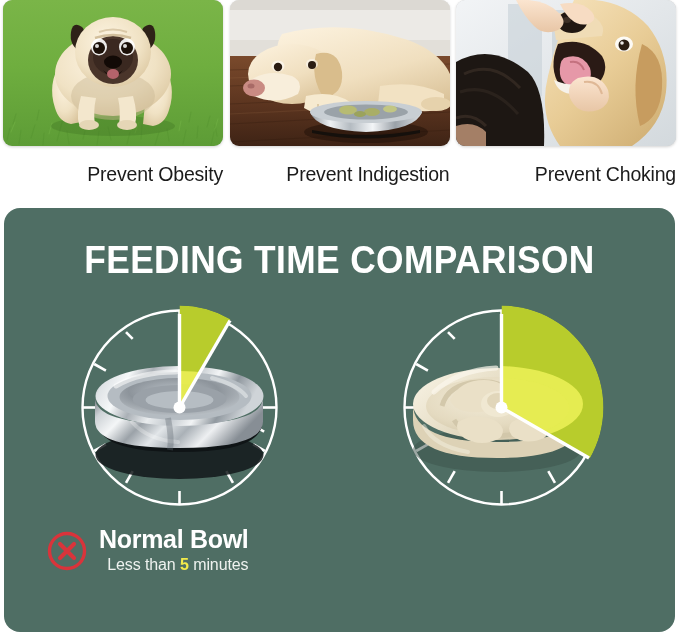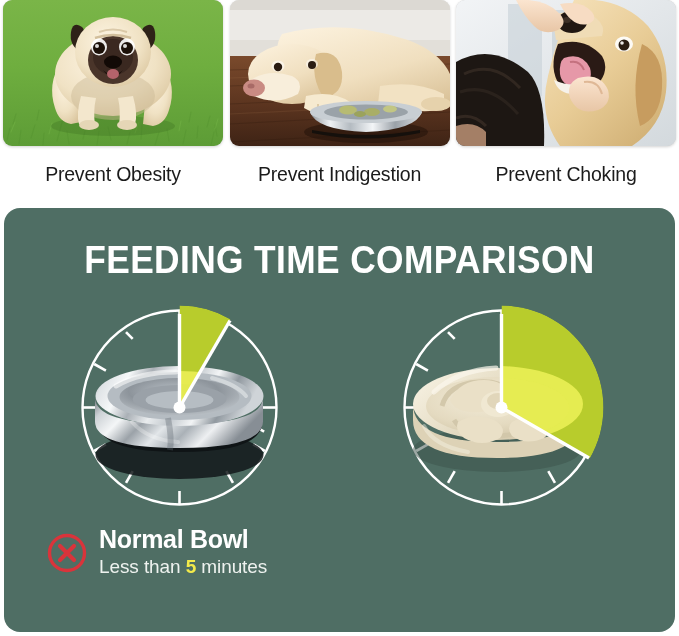--- a/index.html
+++ b/index.html
@@ -28,21 +28,21 @@
     height: 196px;
     display: flex;
     justify-content: space-between;
     padding: 0 3px;
   }
 
   .benefit {
     width: 220px;
     display: flex;
     flex-direction: column;
-    align-items: center;
+    align-items: flex-end;
   }
 
   .photo {
     width: 220px;
     height: 146px;
     border-radius: 9px;
     overflow: hidden;
     position: relative;
     box-shadow: 0 1px 3px rgba(0,0,0,0.18);
     background: #cfcfcf;
@@ -118,34 +118,34 @@
     display: flex;
     align-items: center;
     gap: 11px;
   }
   .result.left  { left: 42px; }
   .result.right { left: 352px; }
 
   .result-icon { width: 42px; height: 42px; flex: 0 0 42px; }
   .result-icon svg { display: block; width: 42px; height: 42px; }
 
-  .result-text { display: flex; flex-direction: column; }
+  .result-text { display: flex; flex-direction: column; text-align: right; }
 
   .result-title {
     color: #ffffff;
     font-size: 25px;
     font-weight: bold;
     line-height: 1.1;
     letter-spacing: -0.3px;
     white-space: nowrap;
   }
 
   .result-sub {
     color: #eef2ef;
-    font-size: 19px;
+    font-size: 16px;
     line-height: 1.35;
     white-space: nowrap;
     letter-spacing: -0.1px;
   }
 
   .hl { color: #f3ea4a; font-weight: bold; }
 </style>
 </head>
 <body>
 

